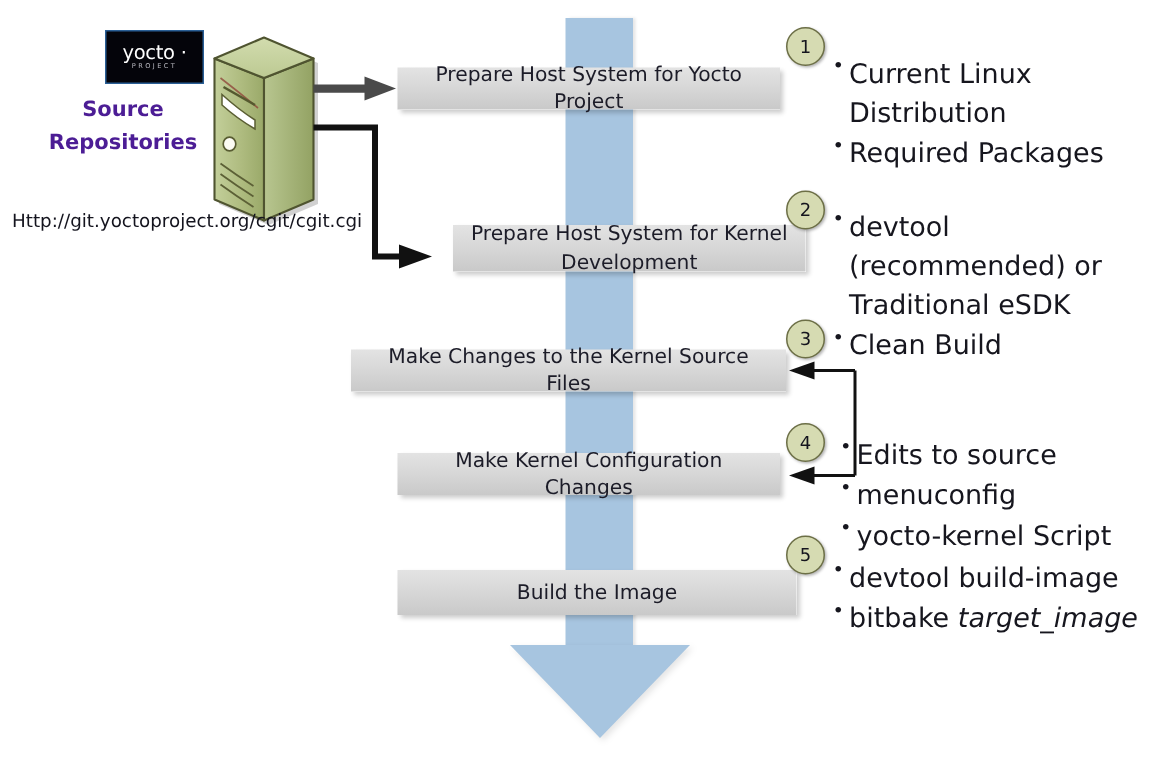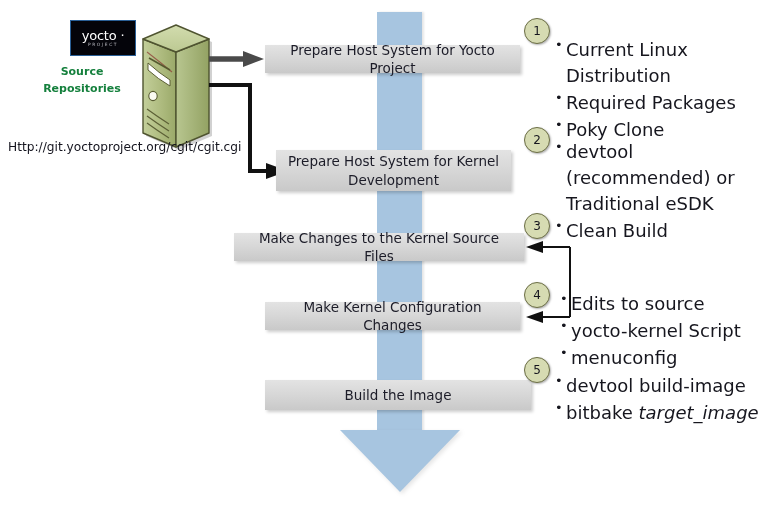--- a/index.html
+++ b/index.html
@@ -52,21 +52,21 @@
     align-items: center;
     justify-content: center;
     text-align: center;
     font-size: 13.5px;
     color: #1c1c28;
     line-height: 1.35;
     box-sizing: border-box;
     padding: 8px 10px;
   }
   #box-host-yocto  { left: 265px; top: 45px;  width: 255px; height: 28px; }
-  #box-host-kernel { left: 276px; top: 150px; width: 235px; height: 41px; }
+  #box-host-kernel { left: 302px; top: 150px; width: 235px; height: 31px; }
   #box-kernel-src  { left: 234px; top: 233px; width: 290px; height: 28px; }
   #box-kernel-cfg  { left: 265px; top: 302px; width: 255px; height: 28px; }
   #box-build-img   { left: 265px; top: 380px; width: 266px; height: 30px; }
 
   
   .step {
     width: 24px;
     height: 24px;
     border-radius: 50%;
     background: #d6dbb2;
@@ -136,24 +136,24 @@
   #yocto-logo .yp {
     color: #b9b9c0;
     font-size: 4.4px;
     letter-spacing: 1.6px;
     line-height: 1;
   }
   #src-label {
     left: 22px; top: 63px;
     width: 120px;
     text-align: center;
-    font-size: 11px;
+    font-size: 14px;
     font-weight: bold;
     line-height: 1.55;
-    color: #15803d;
+    color: #4c1d95;
   }
   #src-url {
     left: 8px; top: 140px;
     font-size: 12.2px;
     color: #14141e;
     white-space: nowrap;
   }
 
   
   #overlay {
@@ -248,36 +248,35 @@
   <div class="abs step" id="step-1">1</div>
   <div class="abs step" id="step-2">2</div>
   <div class="abs step" id="step-3">3</div>
   <div class="abs step" id="step-4">4</div>
   <div class="abs step" id="step-5">5</div>
 
   <div class="abs notes" id="notes-1">
     <ul>
       <li>Current Linux Distribution</li>
       <li>Required Packages</li>
-      <li>Poky Clone</li>
     </ul>
   </div>
 
   <div class="abs notes" id="notes-2">
     <ul>
       <li>devtool (recommended) or Traditional eSDK</li>
       <li>Clean Build</li>
     </ul>
   </div>
 
   <div class="abs notes" id="notes-3">
     <ul>
       <li>Edits to source</li>
+      <li>menuconfig</li>
       <li>yocto-kernel Script</li>
-      <li>menuconfig</li>
     </ul>
   </div>
 
   <div class="abs notes" id="notes-5">
     <ul>
       <li>devtool build-image</li>
       <li><span>bitbake </span><i>target_image</i></li>
     </ul>
   </div>
 

